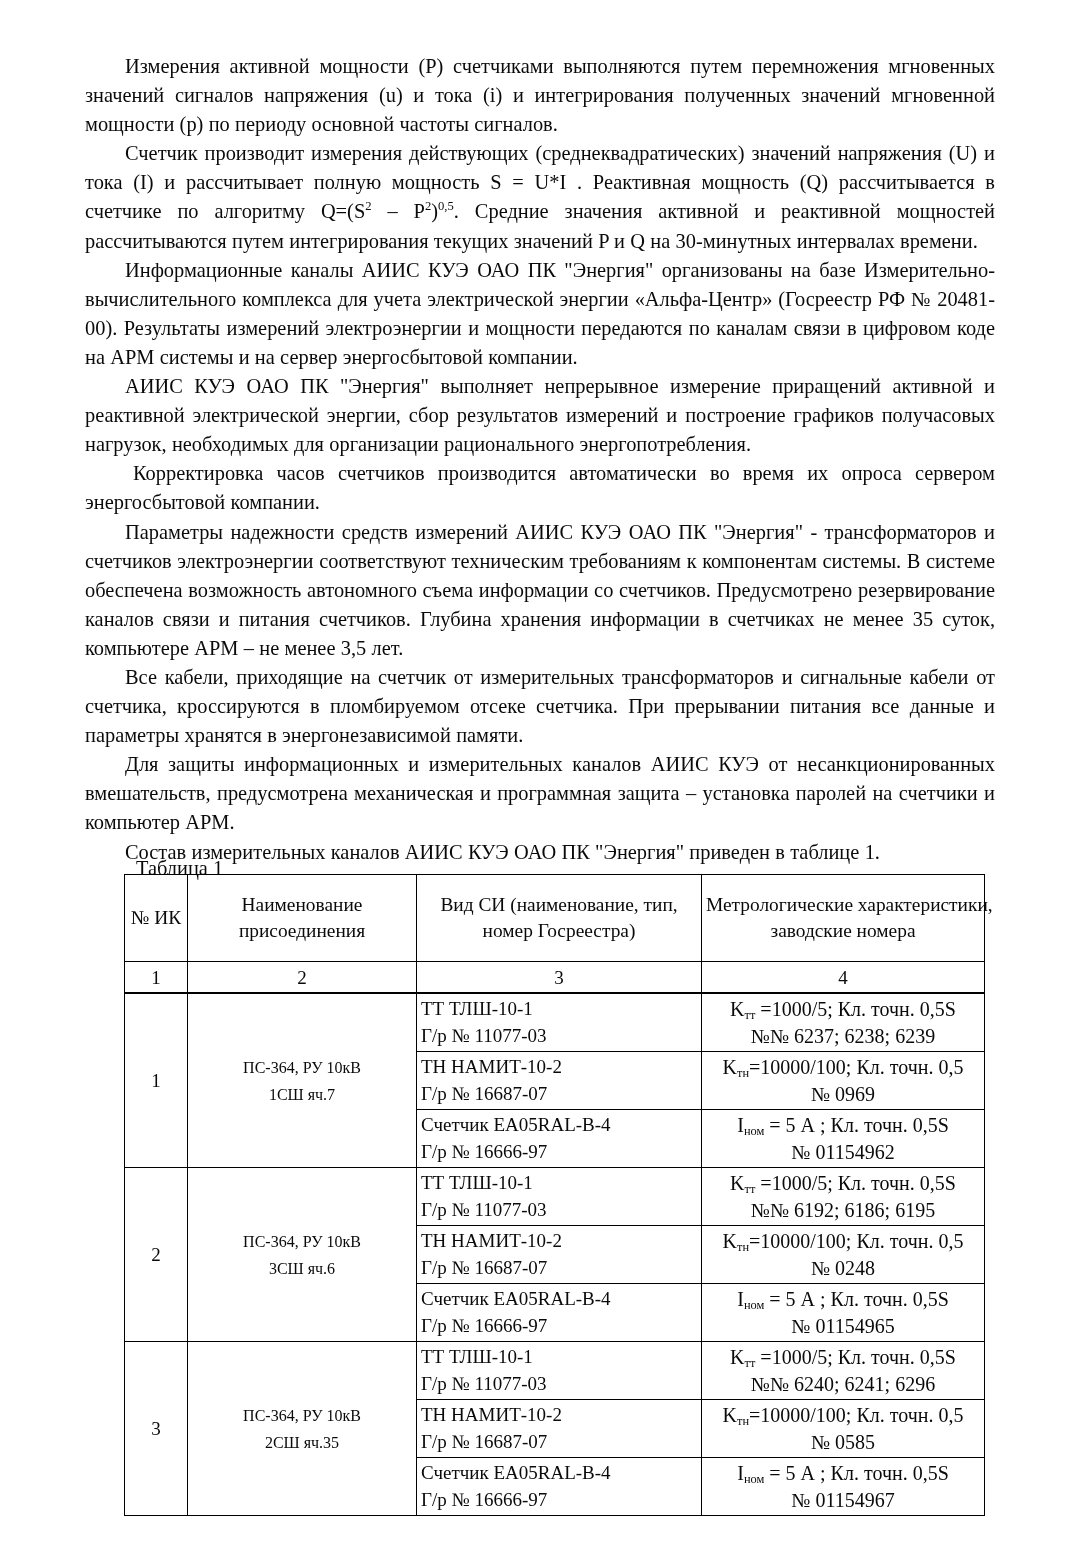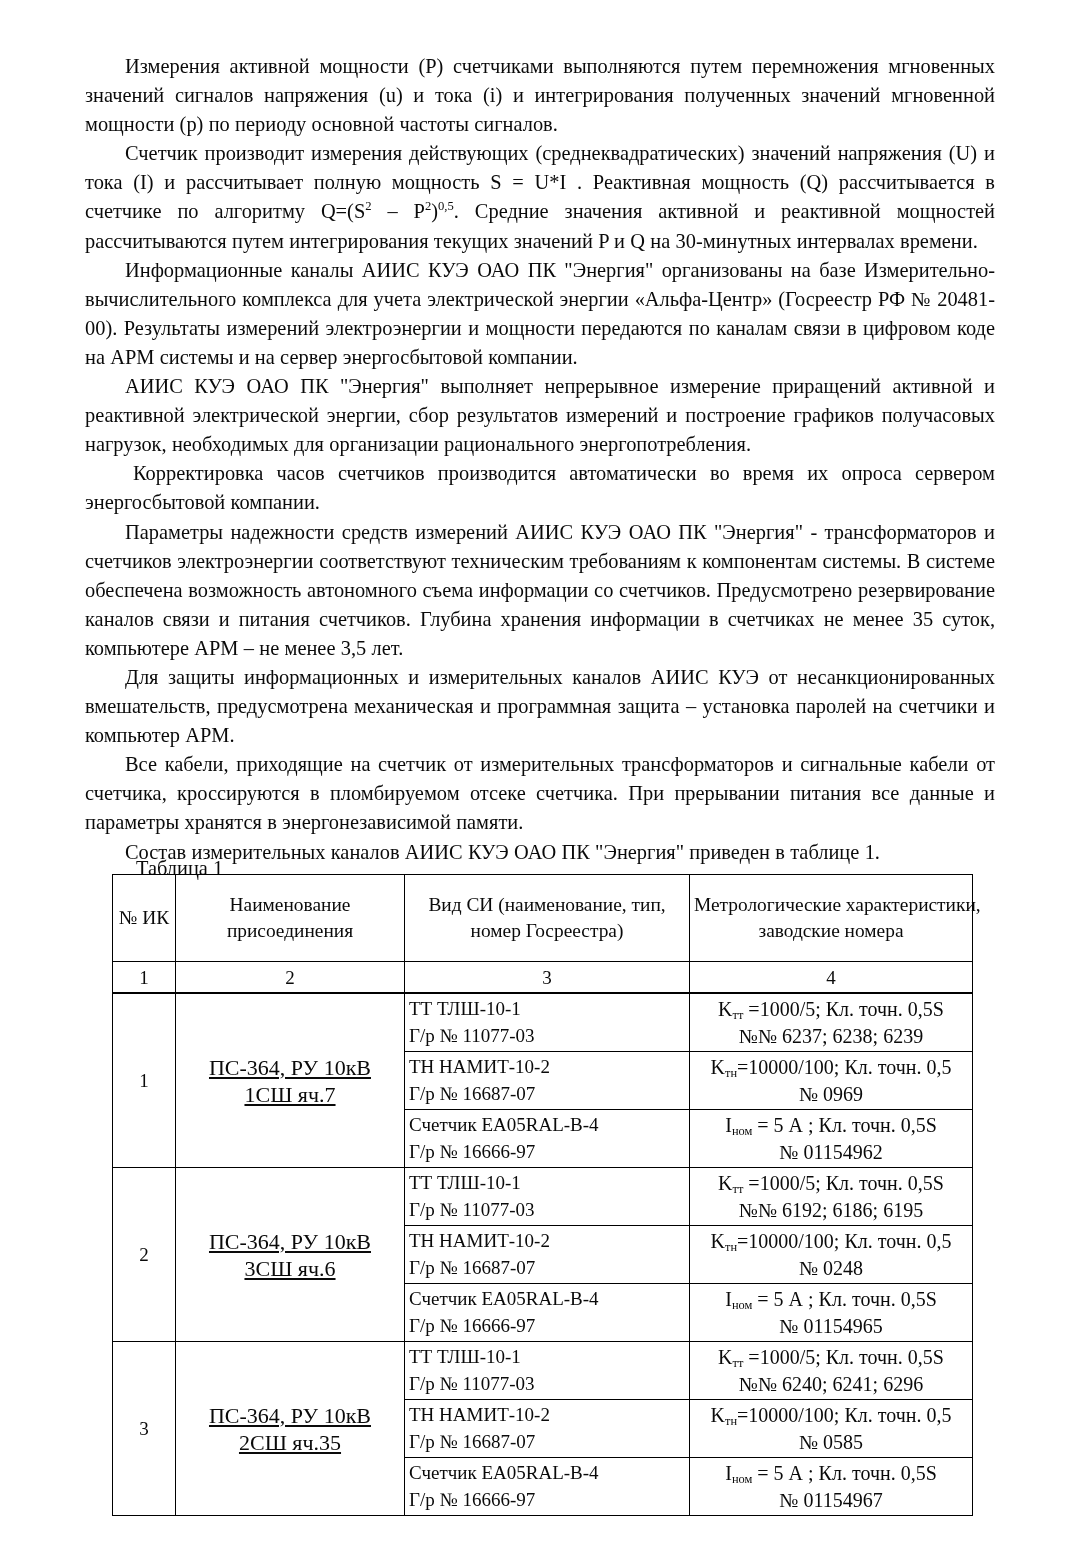--- a/index.html
+++ b/index.html
@@ -50,21 +50,21 @@
   }
   .caption-wrap {
     position: absolute;
     left: 120px;
     top: 838px;
     width: 870px;
   }
 
   table.ik {
     position: absolute;
-    left: 112px;
+    left: 124px;
     top: 874px;
     width: 860px;
     border-collapse: collapse;
     table-layout: fixed;
     font-size: 18.6px;
     line-height: 25px;
   }
   table.ik td, table.ik th {
     border: 1.4px solid #000;
     padding: 2px 4px;
@@ -77,21 +77,21 @@
     font-size: 19.4px;
     line-height: 26px;
   }
   td.numrow {
     text-align: center;
     height: 26px;
     padding: 0 2px;
     font-size: 19px;
   }
   td.c1 { text-align: center; font-size: 19px; }
-  td.c2 { text-align: center; font-size: 22px; line-height: 27px; text-decoration: underline; }
+  td.c2 { text-align: center; font-size: 16px; line-height: 27px; }
   td.c3 {
     text-align: left;
     padding-left: 6px;
     line-height: 26.5px;
     font-size: 19px;
     border-radius: 25px;
   }
   td.c4 {
     text-align: center;
     line-height: 26.5px;
@@ -113,22 +113,22 @@
   <div class="content">
 
     <p class="para">Измерения активной мощности (P) счетчиками выполняются путем перемножения мгновенных значений сигналов напряжения (u) и тока (i)  и интегрирования полученных значений мгновенной мощности (p) по периоду основной частоты сигналов.</p>
 
     <p class="para"><span>Счетчик производит измерения действующих (среднеквадратических) значений напряжения (U) и тока (I) и рассчитывает полную мощность S = U*I . Реактивная мощность (Q) рассчитывается в счетчике по алгоритму Q=(S</span><sup class="pw">2</sup><span> – P</span><sup class="pw">2</sup><span>)</span><sup class="pw">0,5</sup><span>. Средние значения активной и реактивной мощностей рассчитываются путем интегрирования текущих значений P и Q на 30-минутных интервалах времени.</span></p>
 
     <p class="para">Информационные каналы АИИС КУЭ ОАО ПК "Энергия" организованы на базе Измерительно-вычислительного комплекса для учета электрической энергии «Альфа-Центр» (Госреестр  РФ № 20481-00). Результаты измерений электроэнергии и мощности передаются по каналам связи в цифровом  коде на АРМ системы и на сервер  энергосбытовой компании.</p>
     <p class="para">АИИС КУЭ ОАО ПК "Энергия" выполняет непрерывное измерение приращений активной и реактивной  электрической энергии, сбор результатов измерений и   построение графиков получасовых нагрузок, необходимых для организации рационального энергопотребления.</p>
     <p class="para indent-wide"> Корректировка часов счетчиков производится  автоматически  во время их опроса сервером энергосбытовой компании.</p>
     <p class="para">Параметры надежности средств измерений АИИС КУЭ ОАО ПК "Энергия"  - трансформаторов  и счетчиков электроэнергии соответствуют техническим требованиям к компонентам системы. В системе обеспечена возможность автономного съема информации со счетчиков. Предусмотрено резервирование каналов связи и питания счетчиков. Глубина хранения информации в счетчиках не менее 35 суток,  компьютере АРМ – не менее 3,5 лет.</p>
+    <p class="para">Все кабели, приходящие на счетчик от измерительных трансформаторов и сигнальные кабели от счетчика, кроссируются в пломбируемом отсеке счетчика. При прерывании питания все данные и параметры хранятся в энергонезависимой памяти.</p>
     <p class="para">Для защиты информационных и измерительных каналов АИИС КУЭ от несанкционированных вмешательств, предусмотрена механическая  и программная защита – установка паролей на счетчики и компьютер АРМ.</p>
-    <p class="para">Все кабели, приходящие на счетчик от измерительных трансформаторов и сигнальные кабели от счетчика, кроссируются в пломбируемом отсеке счетчика. При прерывании питания все данные и параметры хранятся в энергонезависимой памяти.</p>
     <p class="para">Состав измерительных каналов АИИС КУЭ ОАО ПК "Энергия" приведен в таблице 1.</p>
   </div>
 
   <div class="caption-wrap">
     <p class="table-caption">Таблица 1</p>
   </div>
 
   <table class="ik">
     <colgroup>
       <col style="width:63px">

